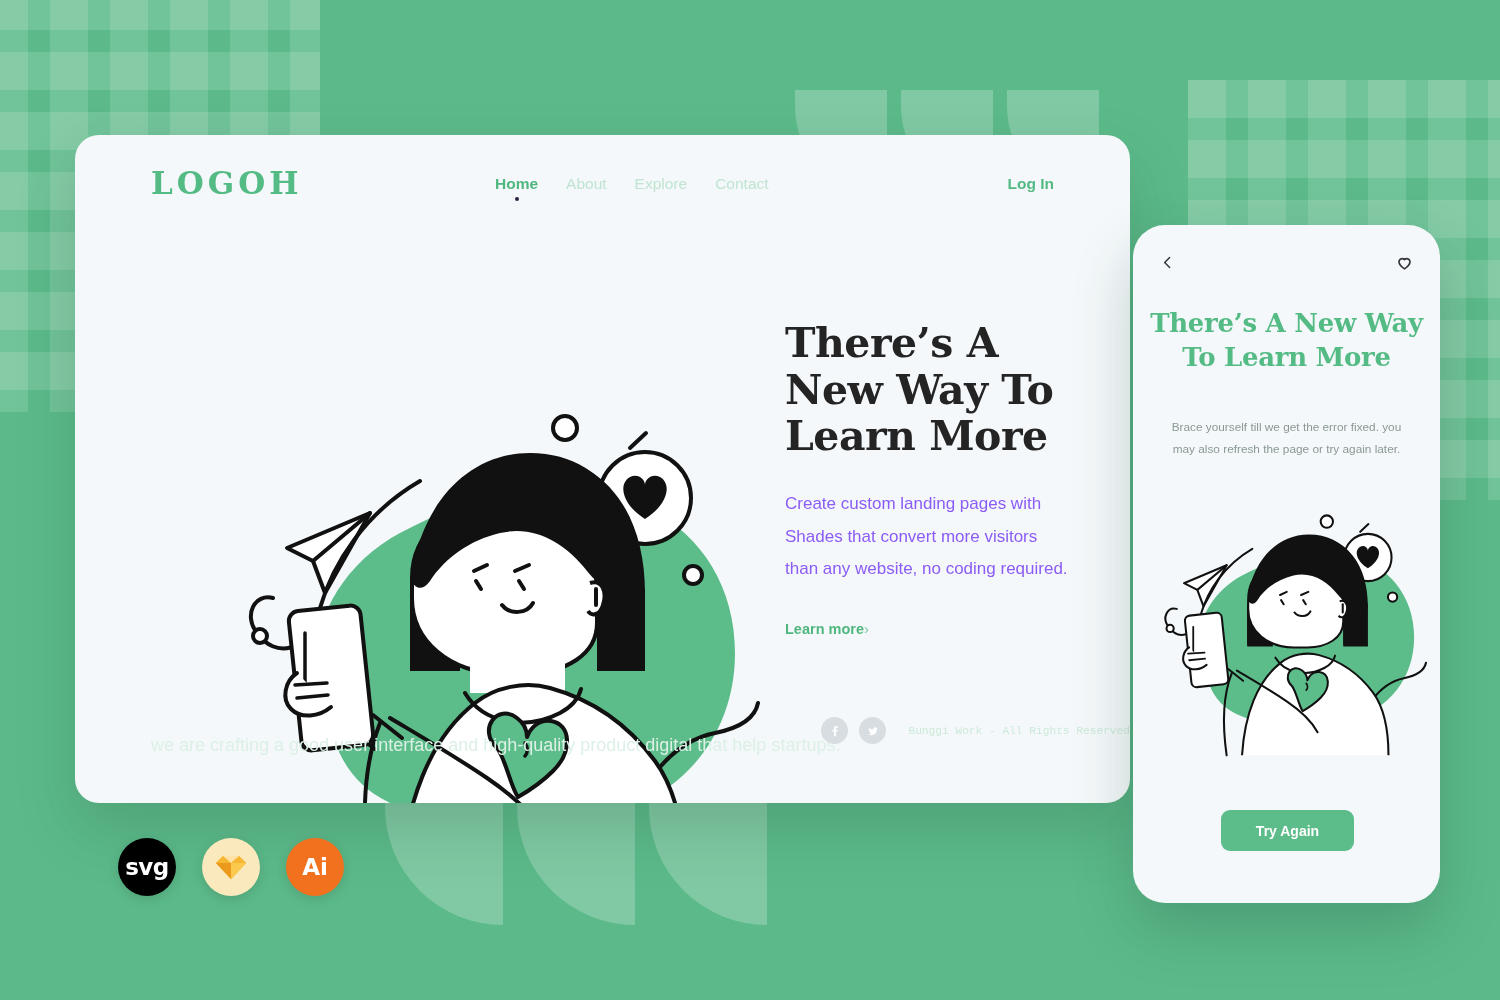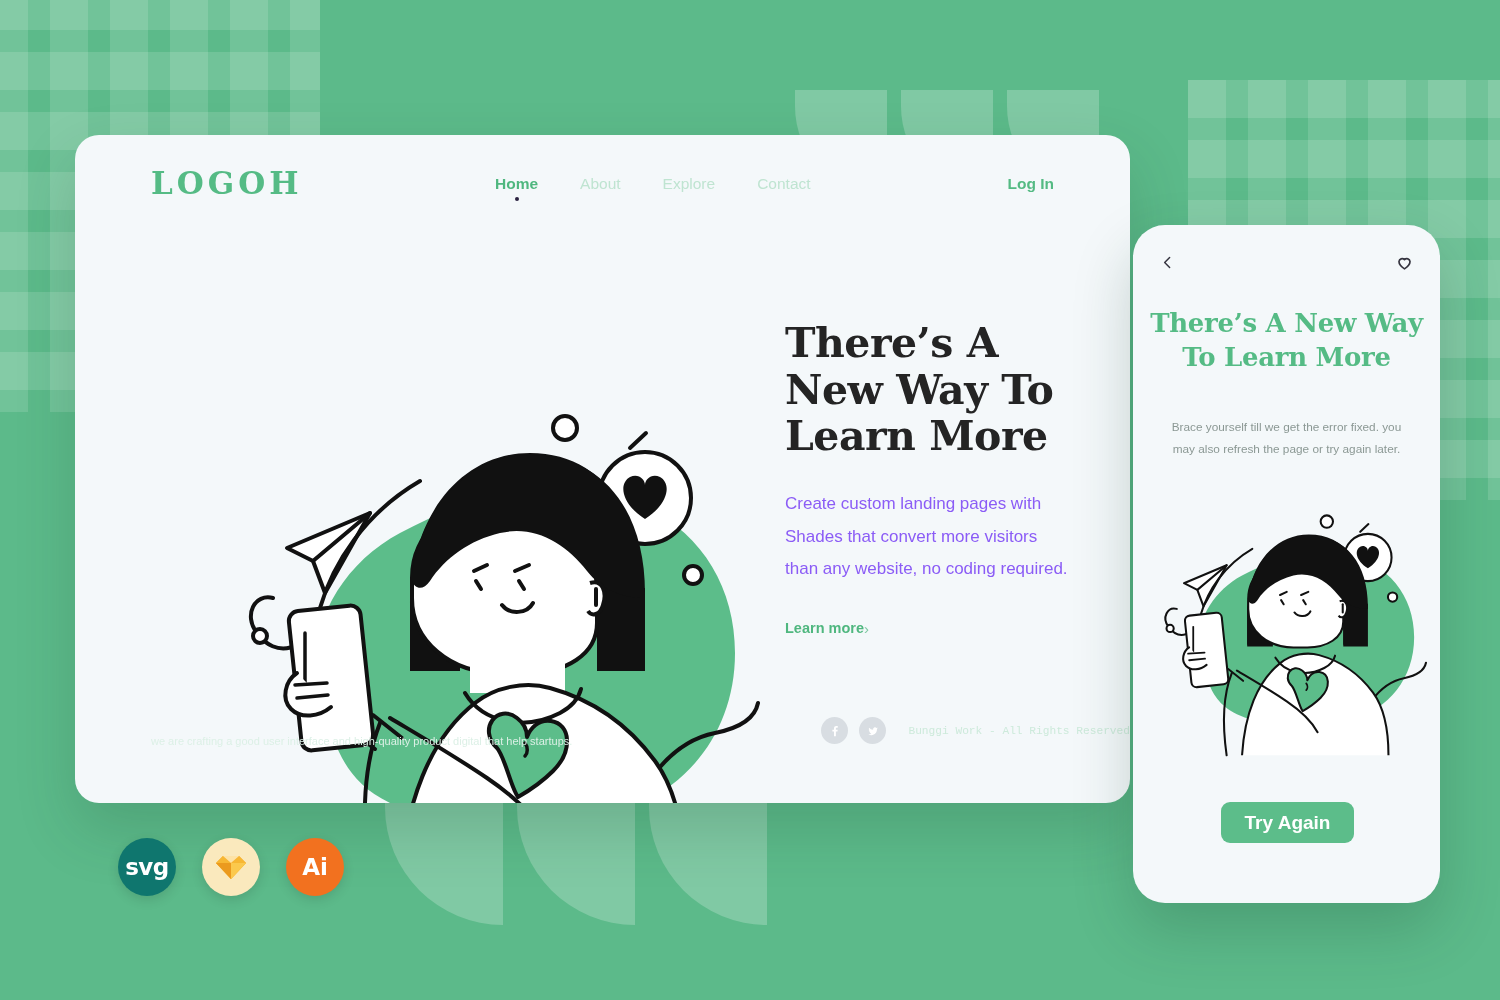--- a/index.html
+++ b/index.html
@@ -53,21 +53,21 @@
     display:flex;align-items:center;
   }
   .logo{
     position:absolute;left:76px;top:30px;
     font-family:"DejaVu Serif", serif;
     font-weight:700;font-size:31px;letter-spacing:4px;
     color:#55bb85;
   }
   .nav{
     position:absolute;left:420px;top:40px;
-    display:flex;align-items:flex-start;gap:42px;
+    display:flex;align-items:flex-start;gap:28px;
   }
   .nav-item{
     font-size:15.5px;color:#bfe4d1;position:relative;cursor:pointer;
     padding-bottom:10px;
   }
   .nav-item.active{color:#4fb77f;font-weight:700;}
   .nav-dot{
     position:absolute;left:50%;top:22px;transform:translateX(-50%);
     width:4px;height:4px;border-radius:50%;background:#2b2340;
   }
@@ -81,32 +81,32 @@
   .hero-title{
     font-family:"DejaVu Serif", serif;
     font-weight:700;font-size:41px;line-height:1.14;
     color:#242424;letter-spacing:-.5px;
   }
   .hero-desc{
     margin-top:28px;font-size:17px;line-height:1.92;color:#8b5cf6;
     max-width:290px;
   }
   .learn-more{
-    margin-top:34px;display:inline-flex;
+    margin-top:34px;display:inline-flex;align-items:center;
     font-size:14.5px;font-weight:700;color:#4fb77f;cursor:pointer;
   }
   .learn-chev{font-size:15px;color:#7fc9a2;font-weight:400;}
 
   
   .dt-footer{
     position:absolute;left:0;bottom:0;width:100%;height:90px;
   }
   .footer-note{
     position:absolute;left:76px;top:22px;
-    font-size:11px;color:#dcf0e6;
+    font-size:18px;color:#dcf0e6;
   }
   .footer-right{
     position:absolute;right:0px;top:4px;display:flex;align-items:center;gap:11px;font-family:Liberation Mono, monospace;
   }
   .social{
     width:27px;height:27px;border-radius:50%;background:#d8dde2;
     display:flex;align-items:center;justify-content:center;cursor:pointer;
   }
   .social svg{width:14px;height:14px;fill:#ffffff;}
   .copyright{
@@ -131,34 +131,34 @@
     position:absolute;left:0;top:82px;width:100%;text-align:center;
     font-family:"DejaVu Serif", serif;font-weight:700;
     font-size:26px;line-height:1.3;color:#55bb85;letter-spacing:-.3px;
   }
   .ph-sub{
     position:absolute;left:28px;top:192px;width:251px;text-align:center;
     font-size:11.8px;line-height:1.85;color:#8b9894;
   }
   .ph-illu{position:absolute;left:14px;top:262px;width:280px;height:290px;}
   .ph-btn{
-    position:absolute;left:88px;bottom:60px;width:133px;height:41px;
+    position:absolute;left:88px;bottom:52px;width:133px;height:41px;
     background:#5cbd8a;border-radius:9px;border:none;
-    color:#ffffff;font-size:19px;font-weight:700;cursor:pointer;
+    color:#ffffff;font-size:14px;font-weight:700;cursor:pointer;
     font-family:"Liberation Sans", sans-serif;
   }
 
   
   .badges{position:absolute;left:118px;top:838px;display:flex;gap:26px;}
   .badge{
     width:58px;height:58px;border-radius:50%;
     display:flex;align-items:center;justify-content:center;
     box-shadow:0 4px 12px rgba(0,0,0,.12);
   }
-  .badge-svg{background:#0f766e;color:#fff;font-size:23px;font-weight:700;
+  .badge-svg{background:#000000;color:#fff;font-size:23px;font-weight:700;
     font-family:"DejaVu Sans", sans-serif;letter-spacing:-.5px;}
   .badge-sketch{background:#fae9bd;}
   .badge-ai{background:#f2711f;color:#fff;font-size:23px;font-weight:700;
     font-family:"DejaVu Sans", sans-serif;}
 
   .illu{position:absolute;left:140px;top:258px;width:545px;height:500px;}
 </style>
 </head>
 <body>
 

